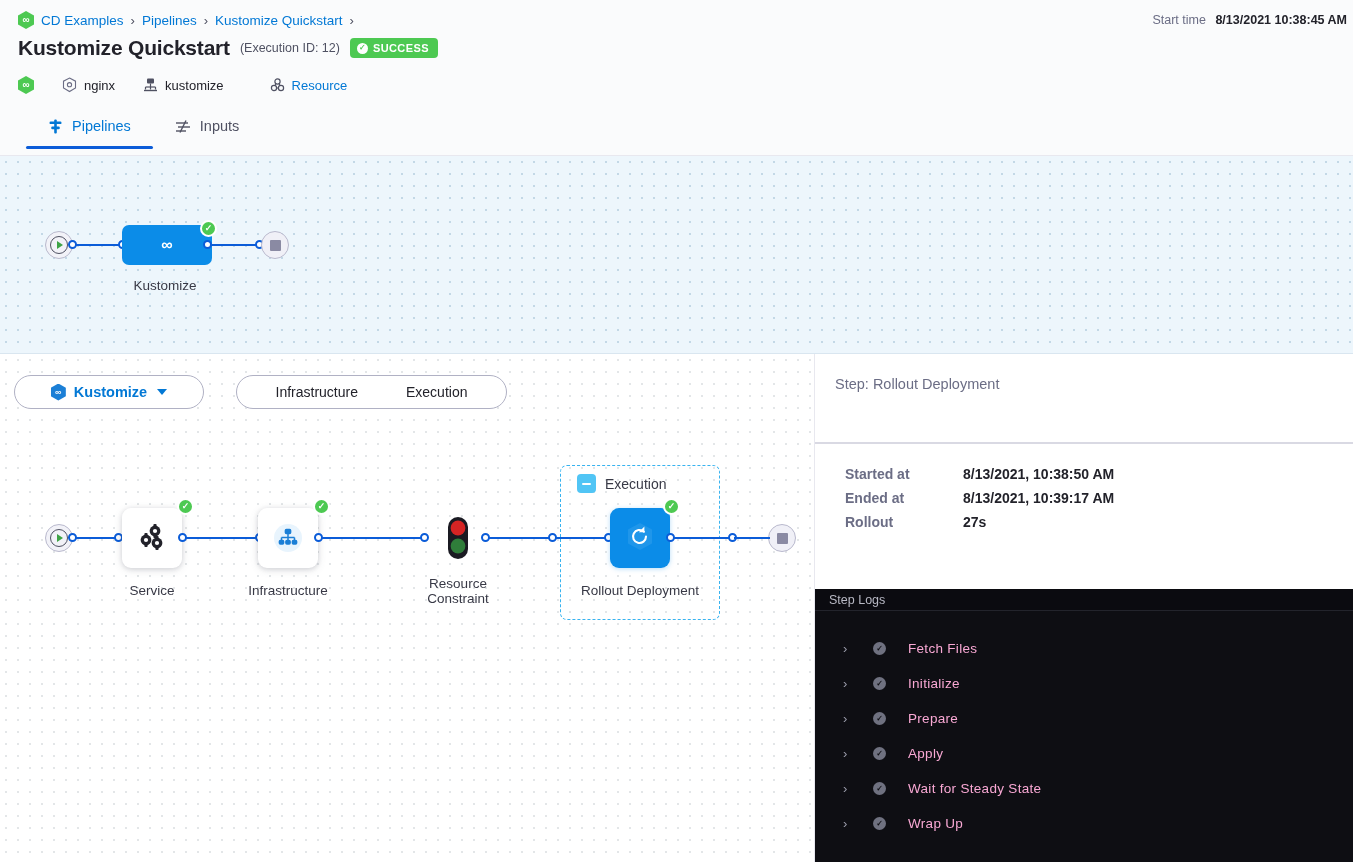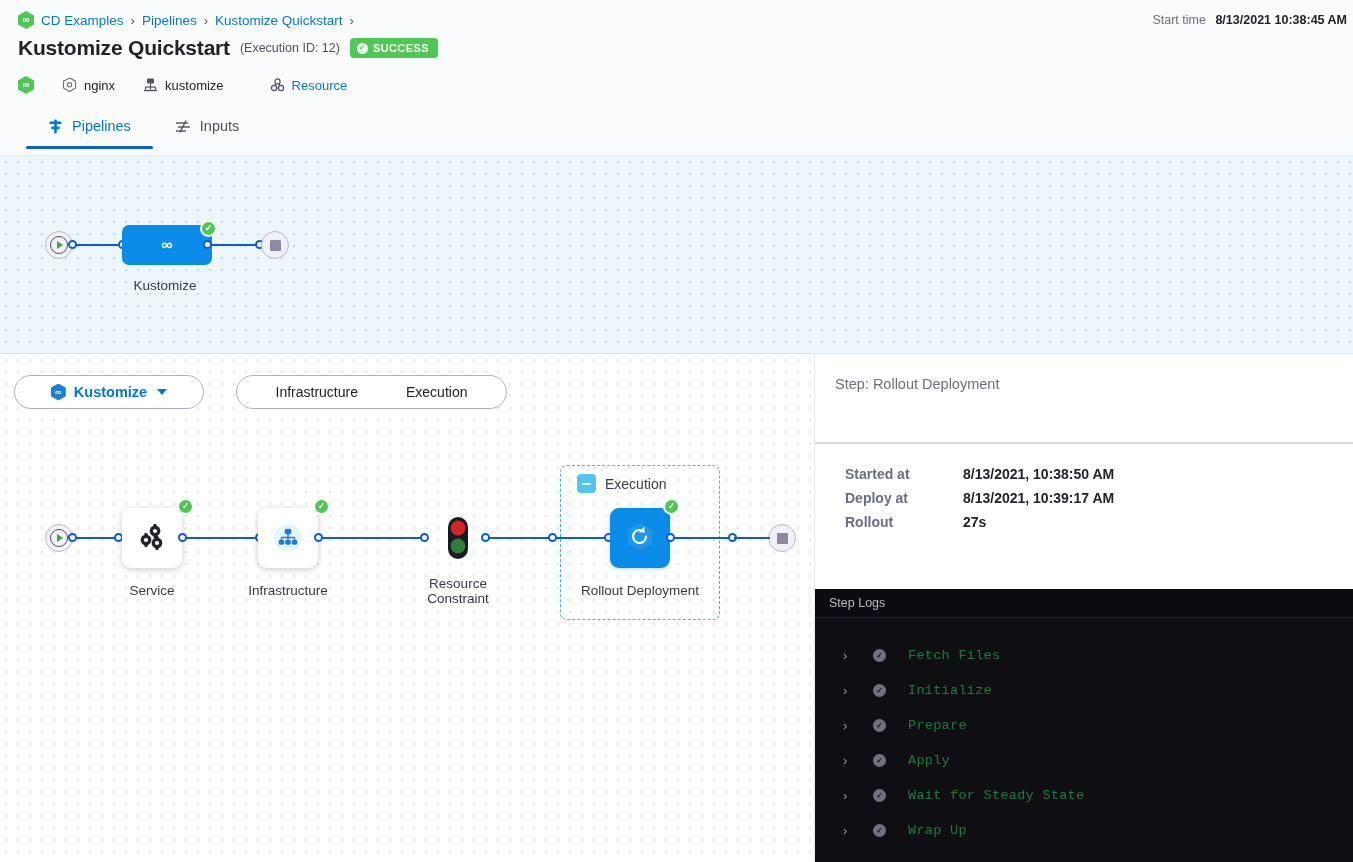--- a/index.html
+++ b/index.html
@@ -245,41 +245,41 @@
   .detail-table td.k { color: #6b6d85; font-weight: bold; width: 118px; }
   .detail-table td.v { color: #22222a; font-weight: bold; }
   .detail-link { color: #0278d5; font-weight: bold; }
 
   
   .logs {
     position: absolute; left: 0; top: 235px; width: 539px; height: 273px;
     background: #0e0e13;
   }
   .logs-header {
-    height: 29px; display: flex; align-items: center;
+    height: 22px; display: flex; align-items: center;
     padding-left: 14px; font-size: 12.5px; color: #b8b9c4;
     background: #0b0b10; border-bottom: 1px solid #23242c;
   }
   .log-list { padding-top: 20px; }
   .log-row {
     display: flex; align-items: center; height: 35px;
     padding-left: 28px; gap: 0; cursor: pointer;
   }
   .log-chev {
     width: 18px; color: #9b9cab; font-size: 13px; line-height: 1;
   }
   .log-check {
     width: 13px; height: 13px; border-radius: 50%;
     background: #6f7180; color: #0e0e13; margin-left: 12px;
     display: flex; align-items: center; justify-content: center;
     font-size: 8px; font-weight: bold; line-height: 1; flex: 0 0 auto;
   }
   .log-text {
-    margin-left: 22px; font-family: Liberation Mono, monospace;
-    font-size: 13.5px; color: #15803d; letter-spacing: .3px;
+    margin-left: 22px; font-family: Liberation Sans, sans-serif;
+    font-size: 13.5px; color: #f9a8d4; letter-spacing: .3px;
   }
 
   svg { display: block; }
 </style>
 </head>
 <body>
 
 <div class="app">
 
   <div class="header">
@@ -529,21 +529,21 @@
 
     <div class="ptab-rule"></div>
 
     <table class="detail-table">
       <tbody>
           <tr>
         <td class="k">Started at</td>
         <td class="v">8/13/2021, 10:38:50 AM</td>
       </tr>
       <tr>
-        <td class="k">Deploy at</td>
+        <td class="k">Ended at</td>
         <td class="v">8/13/2021, 10:39:17 AM</td>
       </tr>
       <tr>
         <td class="k">Rollout</td>
         <td class="v">27s</td>
       </tr>
     </tbody>
       </table>
 
     <div class="logs">

